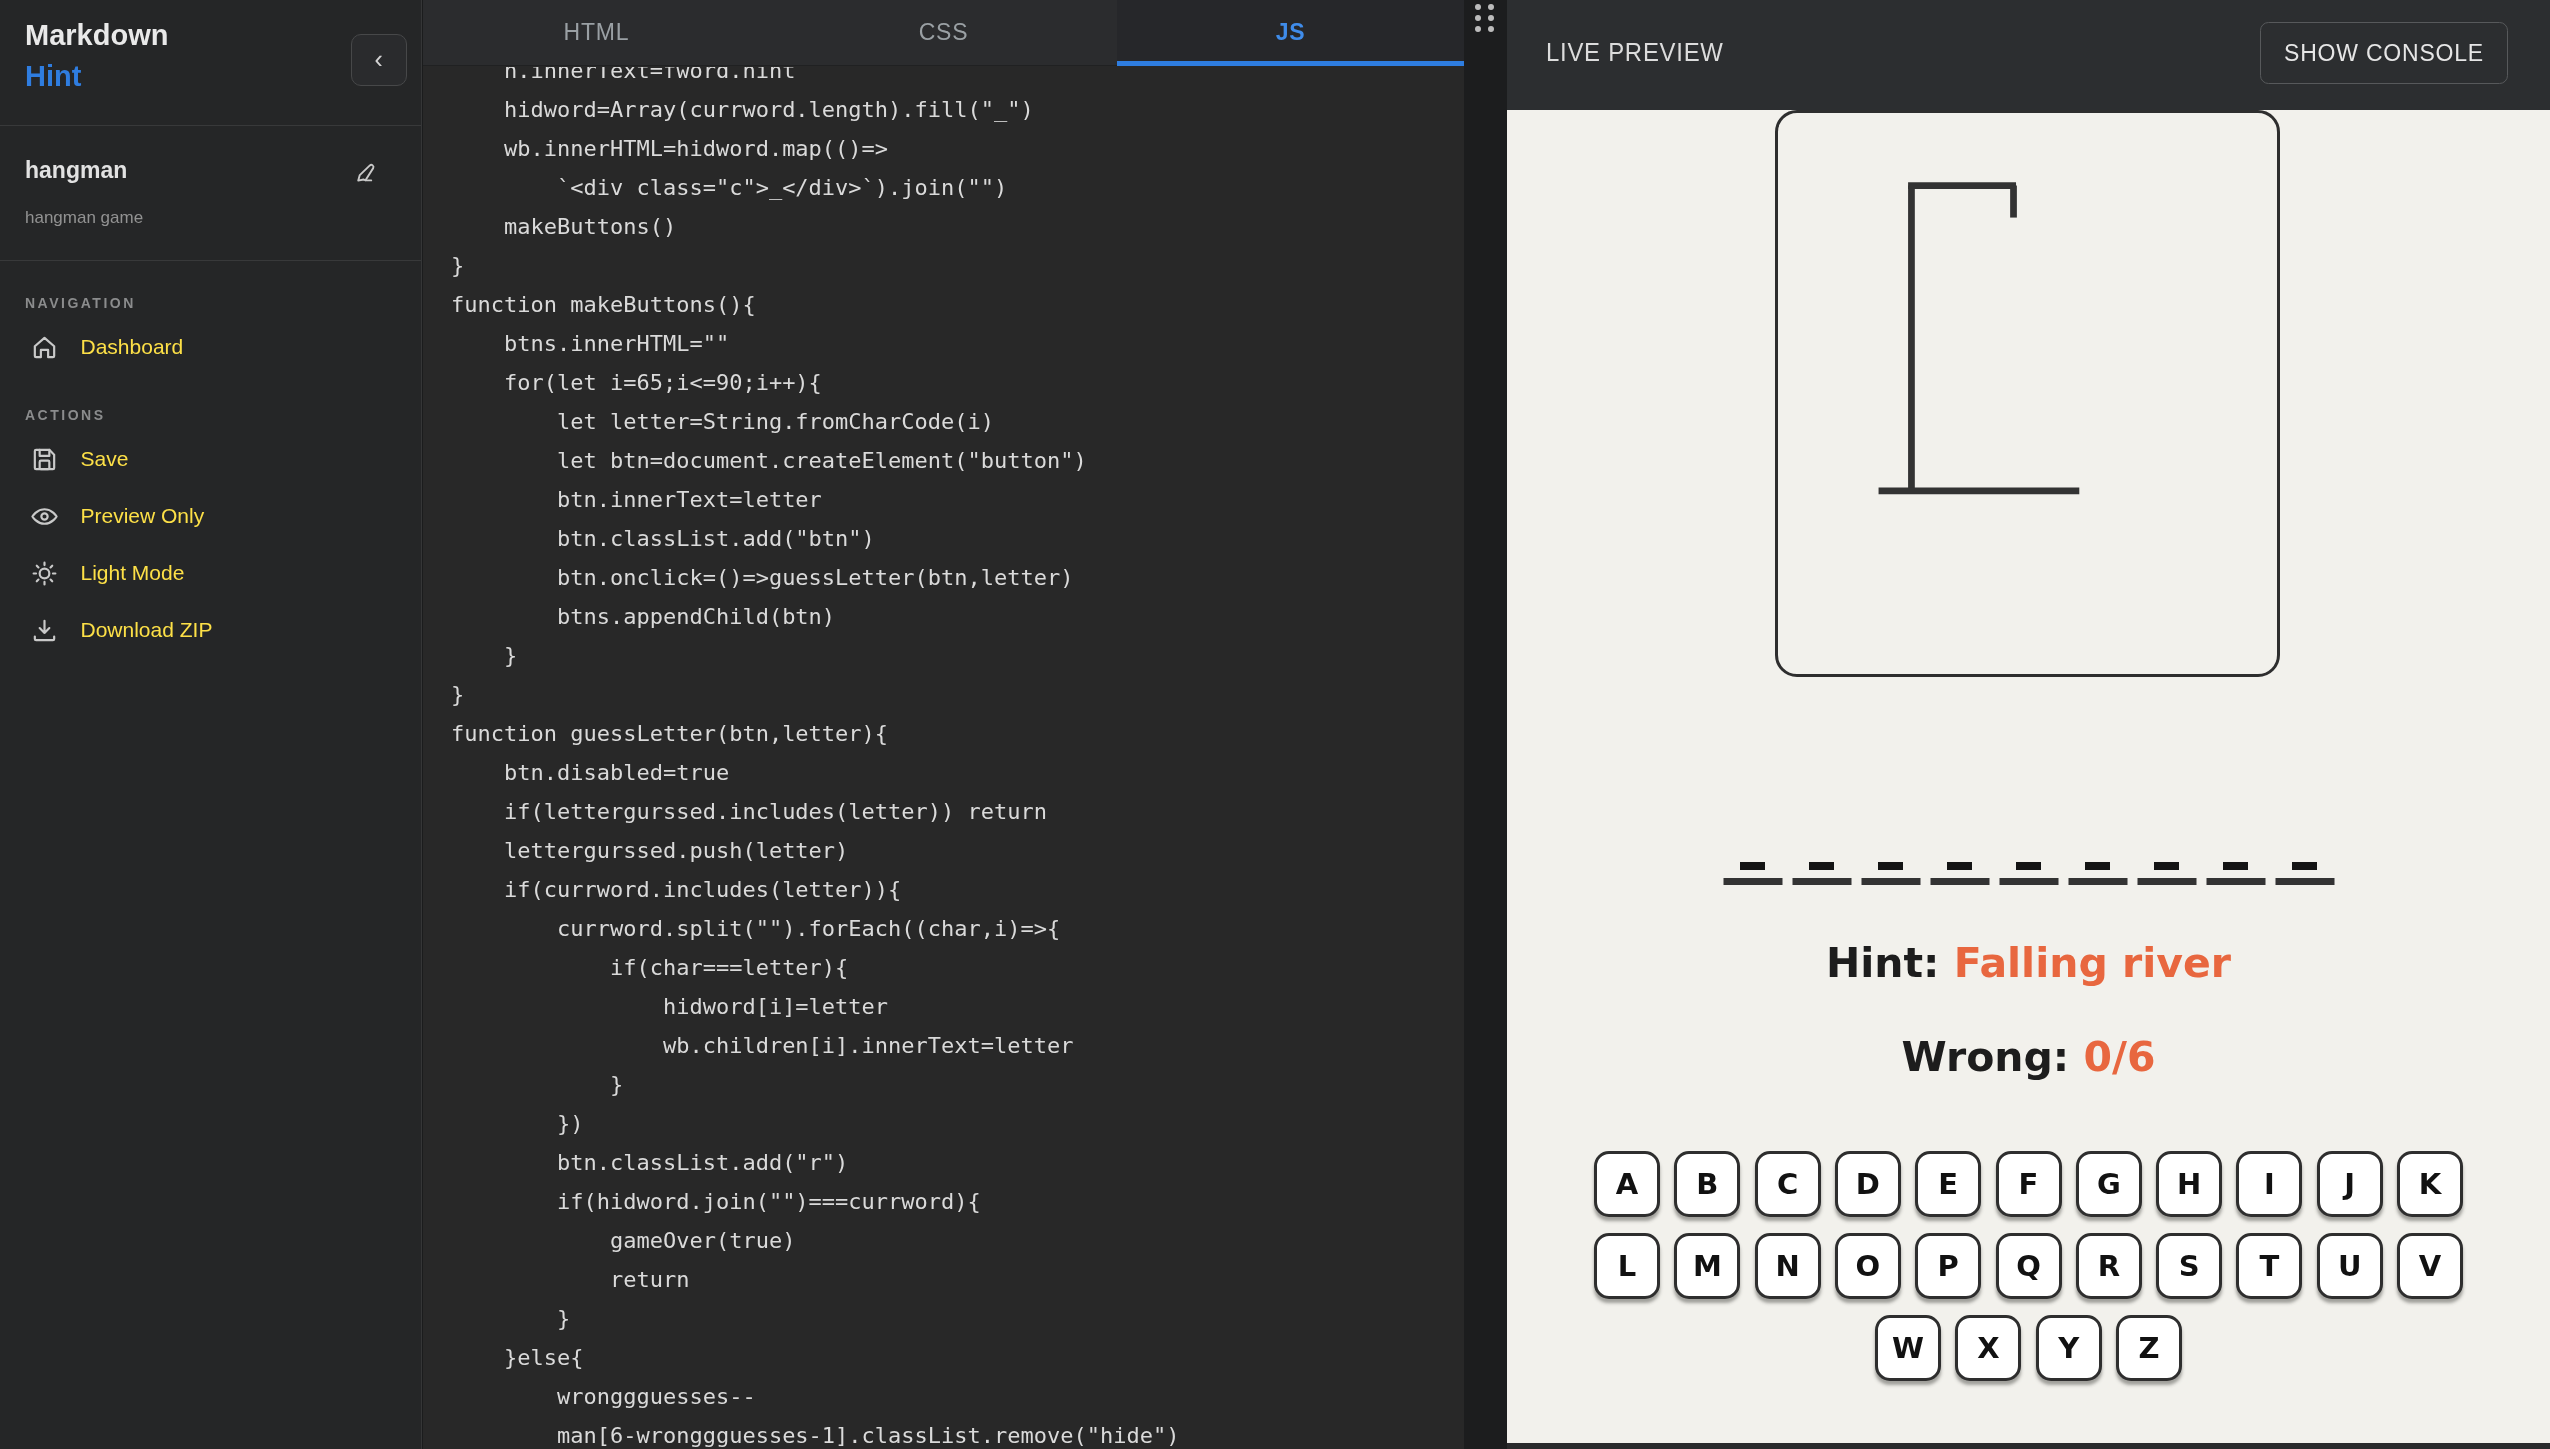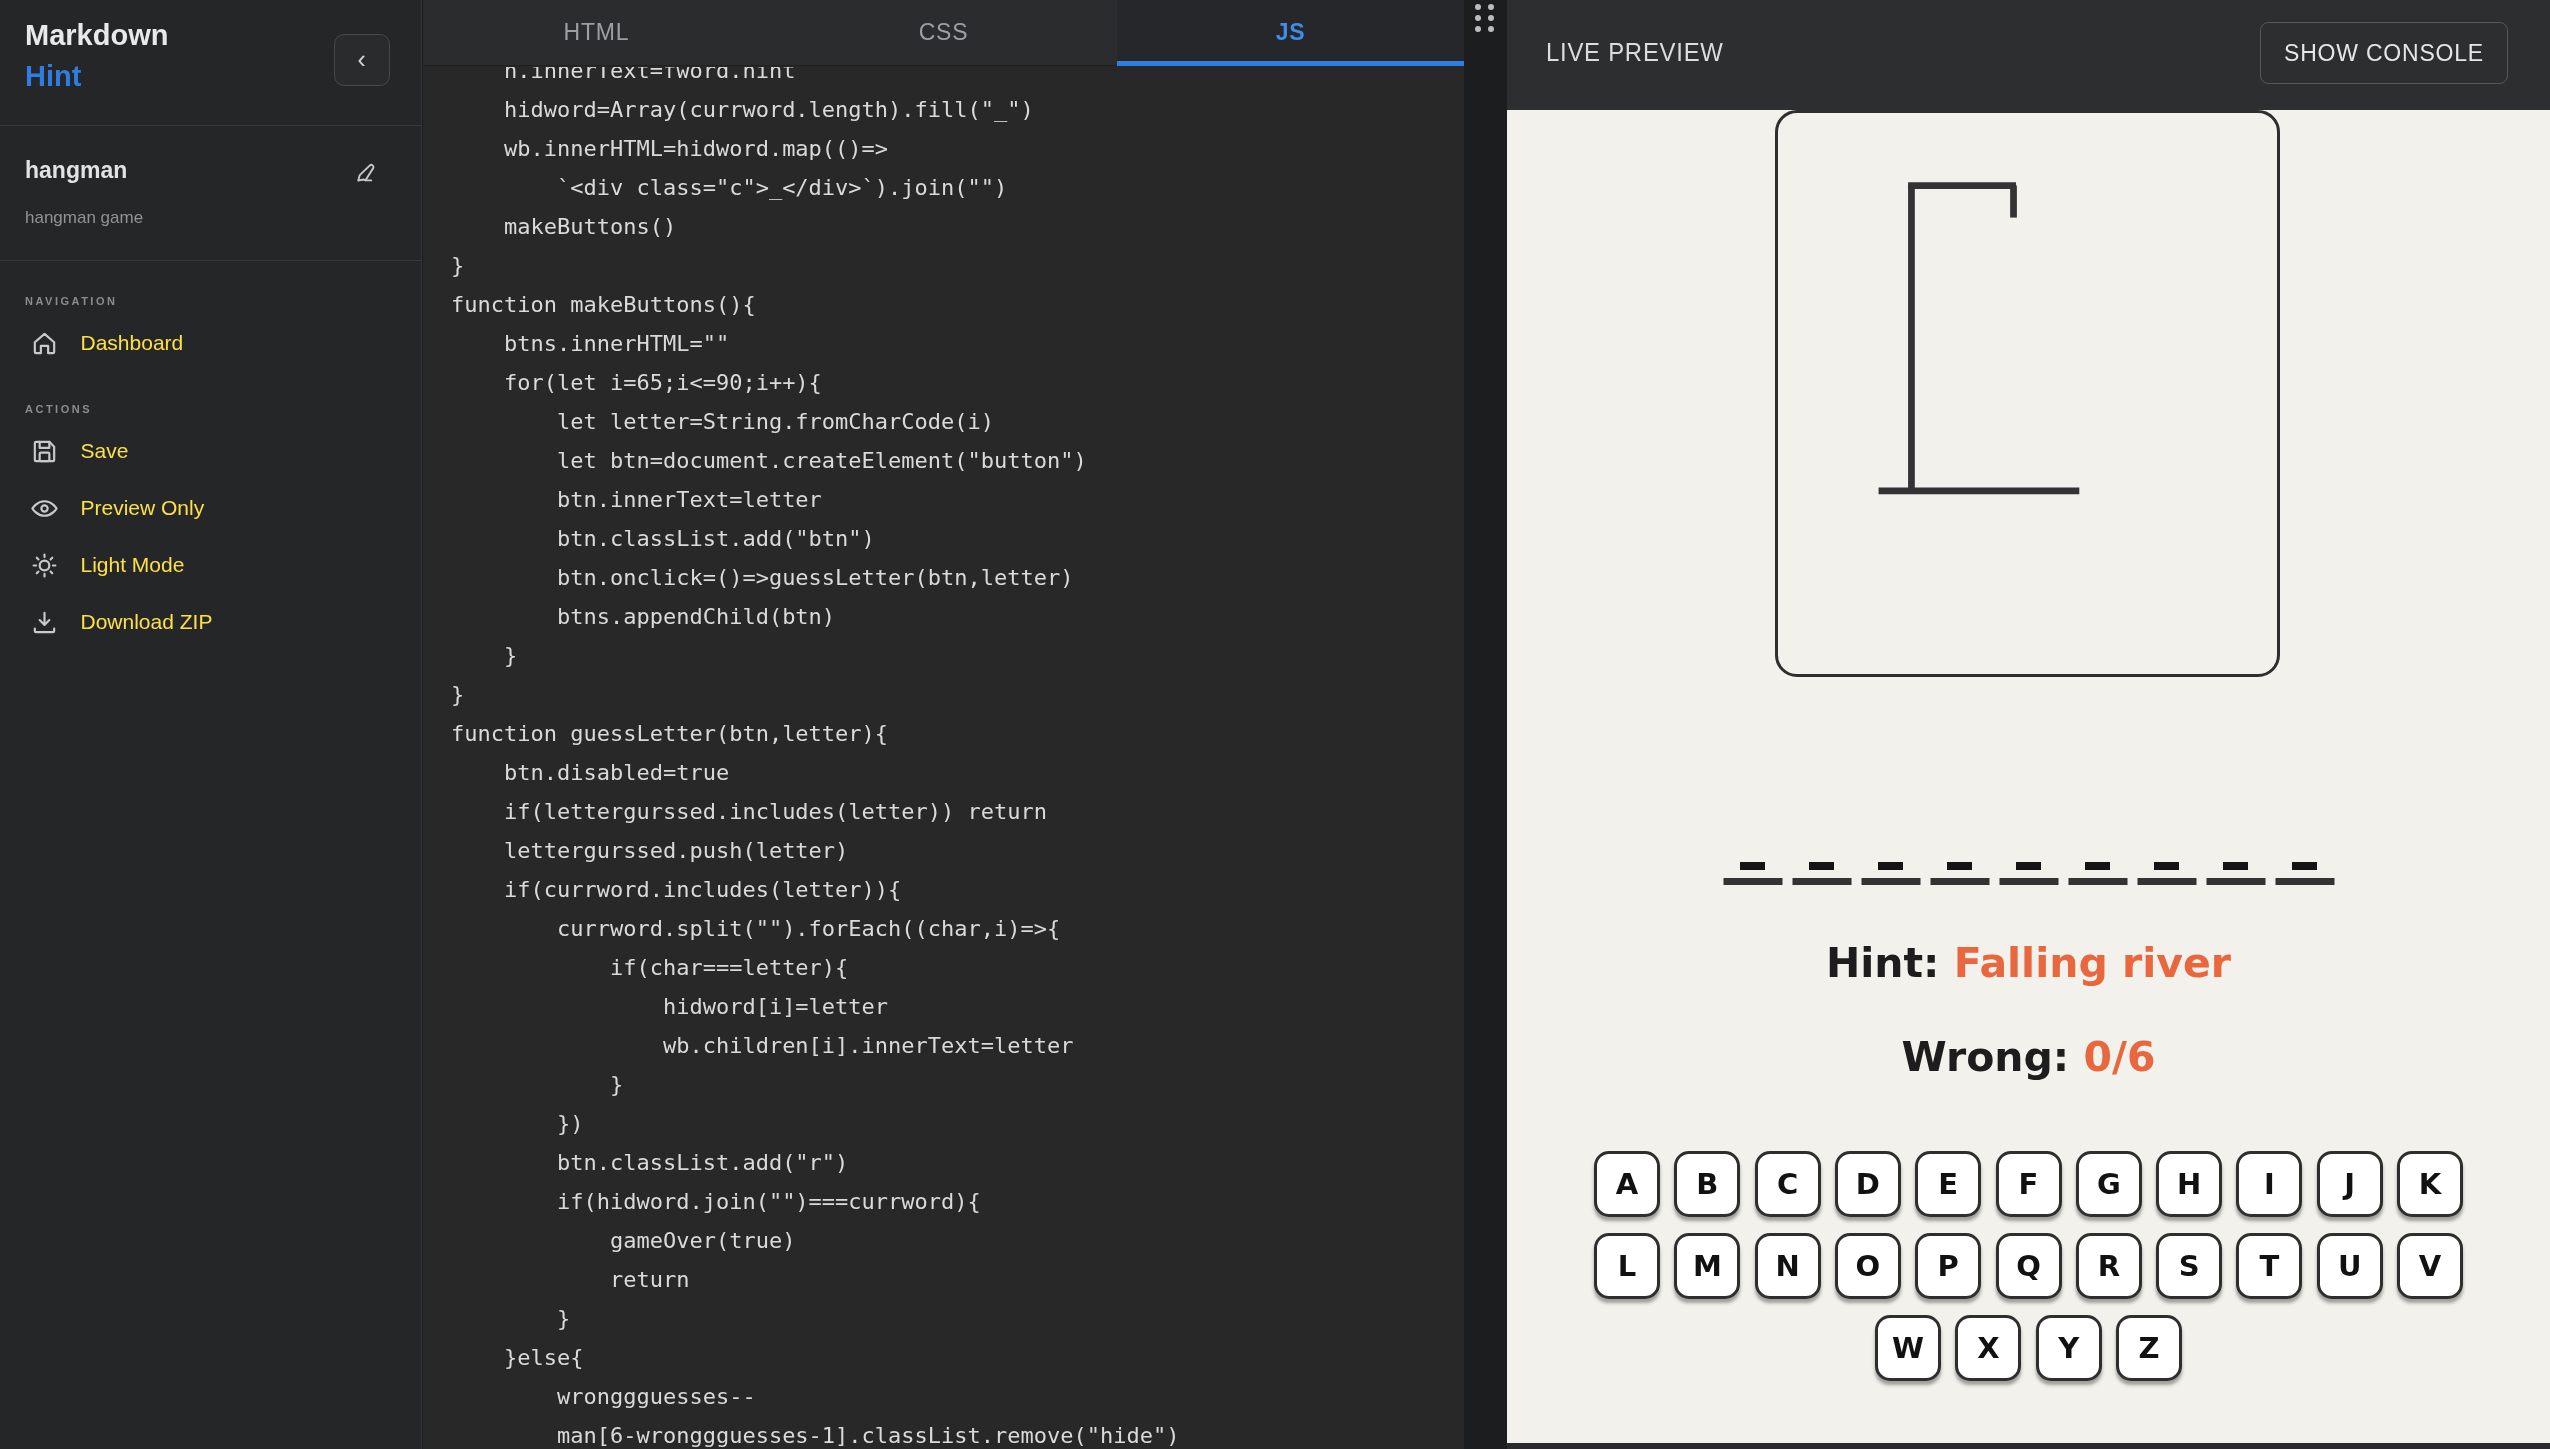--- a/index.html
+++ b/index.html
@@ -3,33 +3,33 @@
 <meta charset="utf-8">
 <style>
   * { margin:0; padding:0; box-sizing:border-box; }
   html,body { background:#1b1c1d; }
   .app { position:relative; width:2550px; height:1450px; overflow:hidden;
          font-family:"Liberation Sans", sans-serif; }
 
   
   .sidebar { position:absolute; left:0; top:0; width:422px; height:1450px;
              background:#252627; border-right:0.8px solid #353637; }
-  .brand-row { position:absolute; left:25px; top:15px; right:23px; }
+  .brand-row { position:absolute; left:25px; top:15px; right:6px; }
   .brand div { font-size:29px; font-weight:bold; color:#e9e9e9; line-height:41px; }
   .brand .brand2 { color:#2f7de0; }
   .collapse-btn { position:absolute; right:8.4px; top:18.6px; width:56px; height:52px;
                   background:#2a2b2d; border:0.8px solid #474849; border-radius:10px;
                   color:#d4d4d4; font-size:25px; cursor:pointer; line-height:49px; }
   .sb-divider { position:absolute; left:0; right:0; height:0.8px; background:#38393a; }
   .project-name { position:absolute; left:25px; top:157px; font-size:23px; font-weight:700; color:#e2e2e2; }
   .edit-btn { position:absolute; right:41px; top:159px; width:29px; height:29px;
               background:none; border:none; cursor:pointer; }
   .project-desc { position:absolute; left:25px; top:208px; font-size:17px; color:#929292; }
   .sb-nav { position:absolute; left:0; top:261px; right:0; }
-  .section-label { margin:34px 0 0 25px; font-size:11px; font-weight:bold; letter-spacing:2.5px;
+  .section-label { margin:34px 0 0 25px; font-size:14px; font-weight:bold; letter-spacing:2.5px;
                    color:#8b8c8d; }
   .sb-item { display:flex; align-items:center; height:42px; margin:15px 0 0 0; padding-left:29.5px;
              color:#fde047; font-size:21px; cursor:pointer; }
   .sb-item:first-of-type { margin-top:25px; }
   .sb-item .ic { width:29px; height:29px; margin-right:22px; flex:0 0 auto; display:inline-flex; }
   .sb-item + .section-label { margin-top:39px; }
   .ic svg { width:100%; height:100%; stroke:#c9c9c9; fill:none; stroke-width:1.8; stroke-linecap:round; stroke-linejoin:round; }
   .edit-btn svg { width:25px; height:25px; stroke:#c9c9c9; fill:none; stroke-width:1.8; stroke-linecap:round; stroke-linejoin:round; }
 
   

